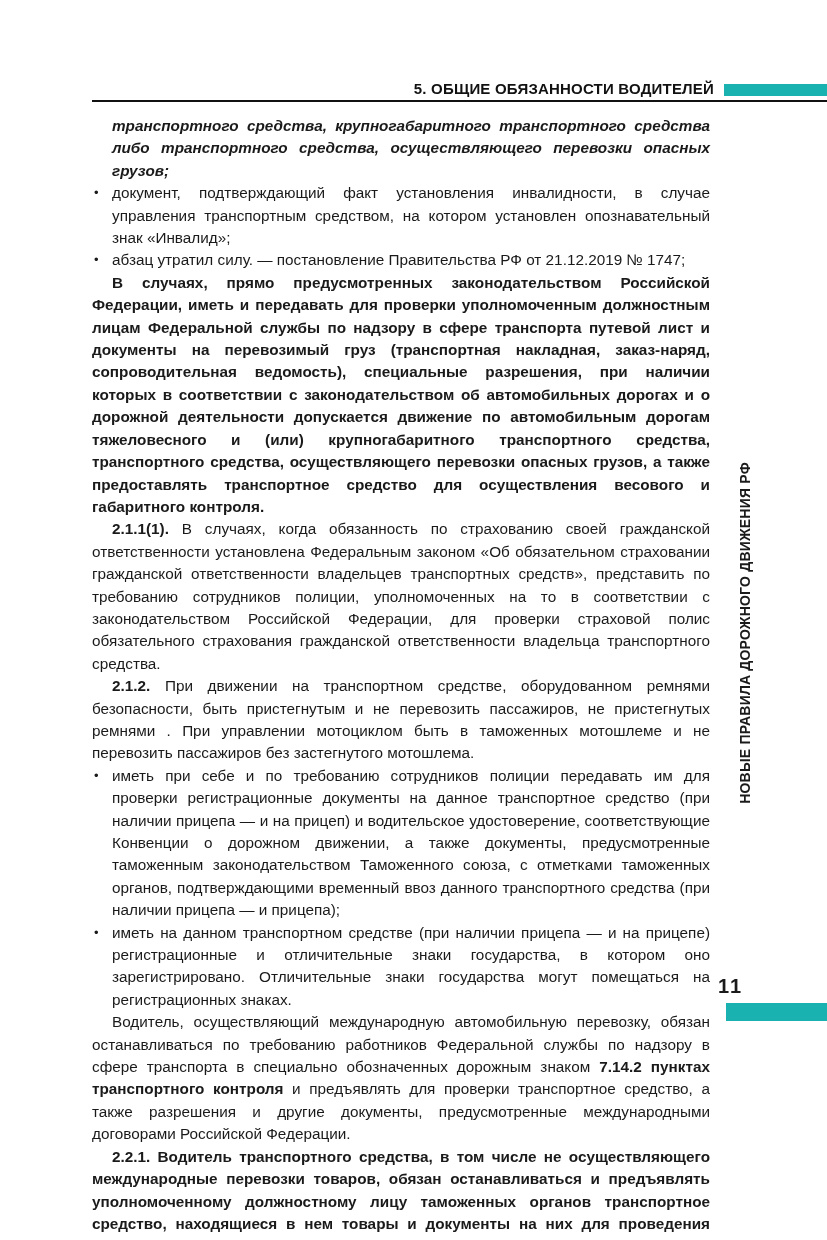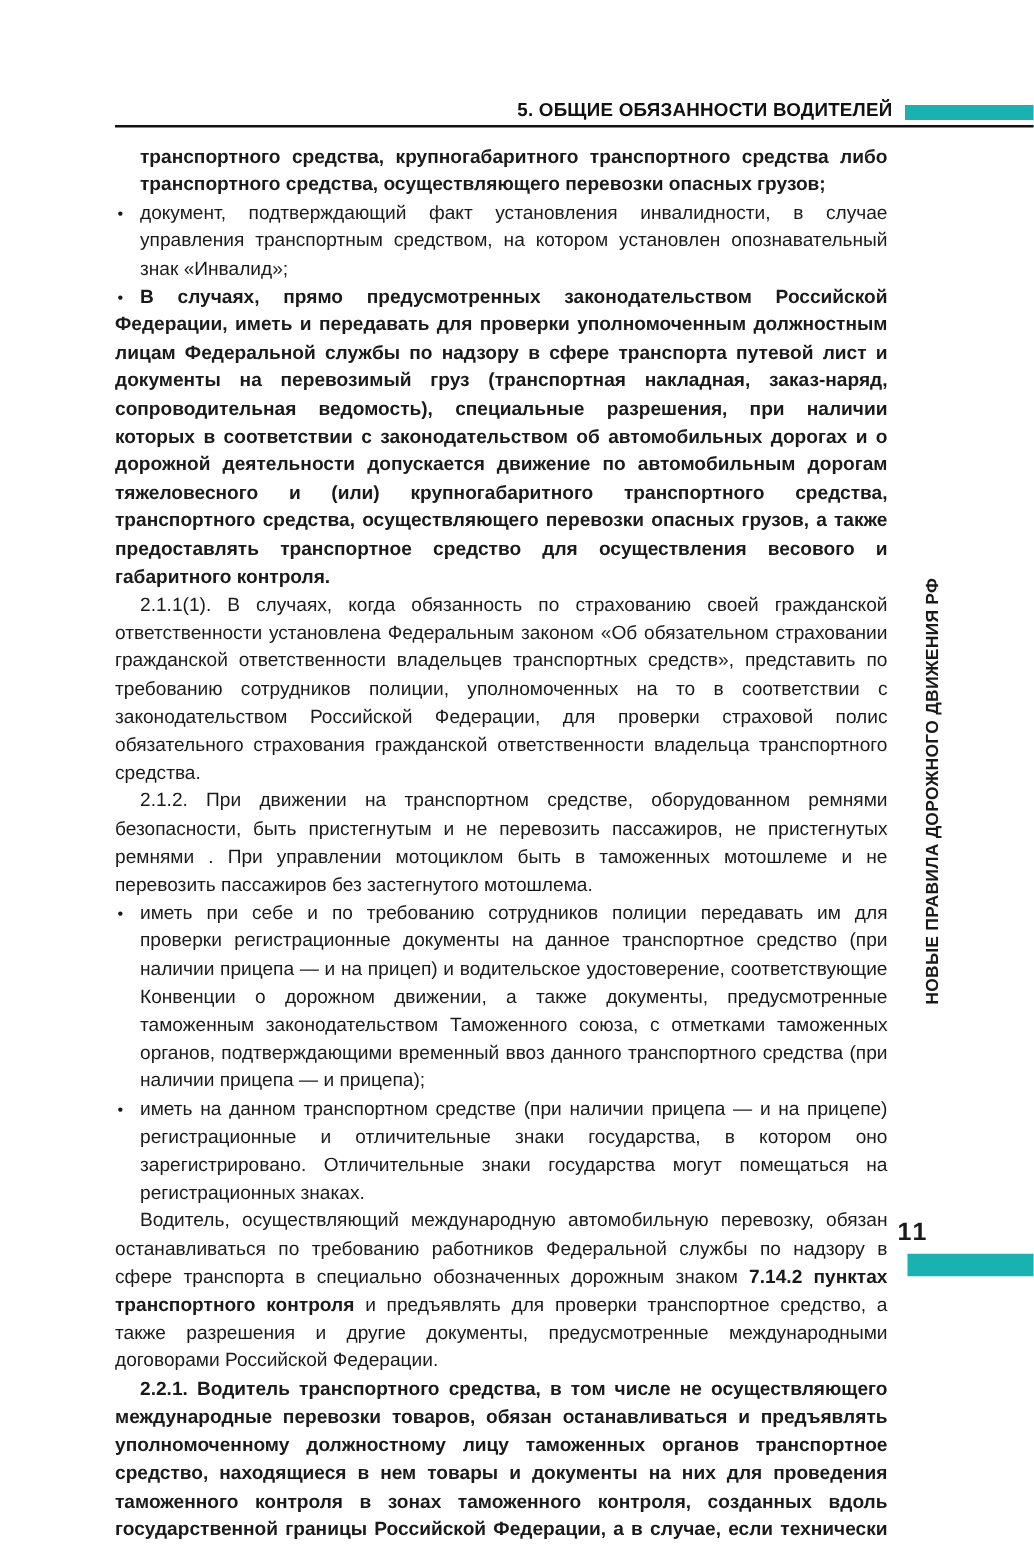--- a/index.html
+++ b/index.html
@@ -10,46 +10,46 @@
                   font-size: 15px; letter-spacing: 0.2px; color: #111; white-space: nowrap; }
   .header-bar { position: absolute; right: 0; top: 6px; width: 103px; height: 12px; background: #1ab1b1; }
   .header-rule { position: absolute; left: 92px; top: 100px; width: 735px; height: 2px; background: #111; }
 
   .content { position: absolute; left: 92px; top: 115px; width: 618px;
              font-size: 15.3px; line-height: 22.4px; text-align: justify;
              font-family: "Liberation Sans Narrow", "Liberation Sans", sans-serif; }
   .content p { margin: 0; }
   .ind { text-indent: 20px; }
   .bold { font-weight: bold; }
-  .cont { padding-left: 20px; }
+  .cont { padding-left: 20px; font-style: italic; }
   ul.bullets { list-style: none; margin: 0; padding: 0; }
   ul.bullets li { position: relative; padding-left: 20px; }
   ul.bullets li .bullet { position: absolute; left: 2px; top: 0; font-size: 13px; }
-  .num { font-weight: normal; }
+  .num { font-weight: bold; }
 
   .side { position: absolute; left: 725px; top: 430px; width: 40px; height: 420px; }
   .side-text { position: absolute; left: -170px; top: 195px; width: 380px; transform: rotate(-90deg);
                font-weight: bold; font-size: 14px; text-align: center; white-space: nowrap; letter-spacing: 0.2px; }
   .page-num { position: absolute; left: 718px; top: 975px; font-weight: bold; font-size: 20px; letter-spacing: 2px; }
   .page-bar { position: absolute; left: 726px; top: 1003px; width: 101px; height: 18px; background: #1ab1b1; }
 </style>
 </head>
 <body>
 
 <div class="header">
   <span class="header-title">5. ОБЩИЕ ОБЯЗАННОСТИ ВОДИТЕЛЕЙ</span>
   <div class="header-bar"></div>
 </div>
 <div class="header-rule"></div>
 
 <div class="content">
   <p class="cont bold">транспортного средства, крупногабаритного транспортного средства либо транспортного средства, осуществляющего перевозки опасных грузов;</p>
   <ul class="bullets">
     <li><span class="bullet">•</span><span>документ, подтверждающий факт установления инвалидности, в случае управления транспортным средством, на котором установлен опознавательный знак «Инвалид»;</span></li>
-    <li><span class="bullet">•</span></li>
+    <li><span class="bullet">•</span><span>абзац утратил силу. — постановление Правительства РФ от 21.12.2019 № 1747;</span></li>
   </ul>
   <p class="ind bold">В случаях, прямо предусмотренных законодательством Российской Федерации, иметь и передавать для проверки уполномоченным должностным лицам Федеральной службы по надзору в сфере транспорта путевой лист и документы на перевозимый груз (транспортная накладная, заказ-наряд, сопроводительная ведомость), специальные разрешения, при наличии которых в соответствии с законодательством об автомобильных дорогах и о дорожной деятельности допускается движение по автомобильным дорогам тяжеловесного и (или) крупногабаритного транспортного средства, транспортного средства, осуществляющего перевозки опасных грузов, а также предоставлять транспортное средство для осуществления весового и габаритного контроля.</p>
   <p class="ind"><span class="num">2.1.1(1).</span><span> В случаях, когда обязанность по страхованию своей гражданской ответственности установлена Федеральным законом «Об обязательном страховании гражданской ответственности владельцев транспортных средств», представить по требованию сотрудников полиции, уполномоченных на то в соответствии с законодательством Российской Федерации, для проверки страховой полис обязательного страхования гражданской ответственности владельца транспортного средства.</span></p>
   <p class="ind"><span class="num">2.1.2.</span><span> При движении на транспортном средстве, оборудованном ремнями безопасности, быть пристегнутым и не перевозить пассажиров, не пристегнутых ремнями . При управлении мотоциклом быть в таможенных мотошлеме и не перевозить пассажиров без застегнутого мотошлема.</span></p>
   <ul class="bullets">
     <li><span class="bullet">•</span><span>иметь при себе и по требованию сотрудников полиции передавать им для проверки регистрационные документы на данное транспортное средство (при наличии прицепа — и на прицеп) и водительское удостоверение, соответствующие Конвенции о дорожном движении, а также документы, предусмотренные таможенным законодательством Таможенного союза, с отметками таможенных органов, подтверждающими временный ввоз данного транспортного средства (при наличии прицепа — и прицепа);</span></li>
     <li><span class="bullet">•</span><span>иметь на данном транспортном средстве (при наличии прицепа — и на прицепе) регистрационные и отличительные знаки государства, в котором оно зарегистрировано. Отличительные знаки государства могут помещаться на регистрационных знаках.</span></li>
   </ul>
   <p class="ind"><span>Водитель, осуществляющий международную автомобильную перевозку, обязан останавливаться по требованию работников Федеральной службы по надзору в сфере транспорта в специально обозначенных дорожным знаком </span><span class="bold">7.14.2 пунктах транспортного контроля</span><span> и предъявлять для проверки транспортное средство, а также разрешения и другие документы, предусмотренные международными договорами Российской Федерации.</span></p>
   <p class="ind bold"><span>2.2.1.</span><span> Водитель транспортного средства, в том числе не осуществляющего международные перевозки товаров, обязан останавливаться и предъявлять уполномоченному должностному лицу таможенных органов транспортное средство, находящиеся в нем товары и документы на них для проведения таможенного контроля в зонах таможенного контроля, созданных вдоль государственной границы Российской Федерации, а в случае, если технически допустимая максимальная масса ука-</span></p>

